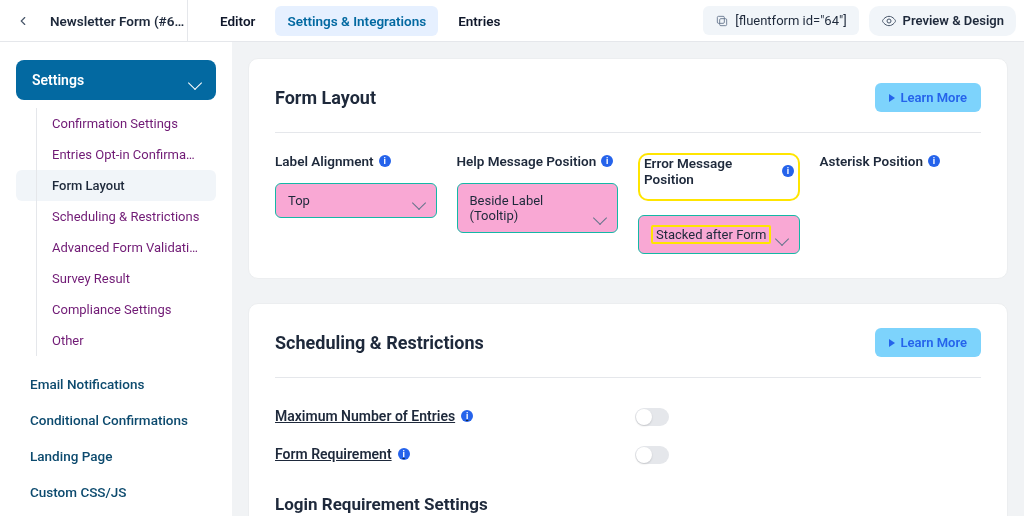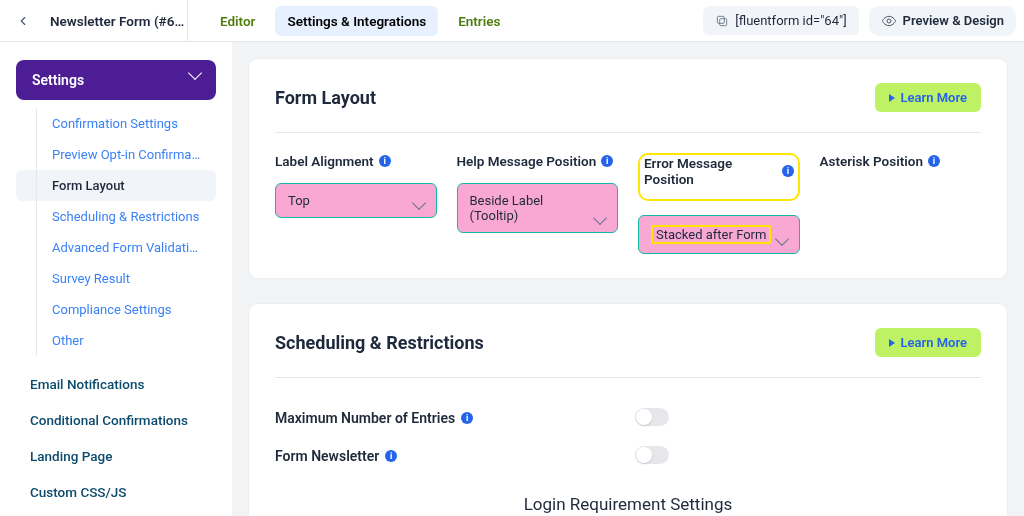--- a/index.html
+++ b/index.html
@@ -1,48 +1,48 @@
 <!DOCTYPE html>
 <html><head>
 <meta charset="utf-8">
 <style>
 * { box-sizing: border-box; margin: 0; padding: 0; }
 body { font-family: -apple-system, BlinkMacSystemFont, "Segoe UI", Roboto, sans-serif; background: #fff; color: #1e293b; width: 1024px; }
 .header { display: flex; align-items: center; border-bottom: 1px solid #e5e7eb; height: 42px; padding: 0 8px; }
 .back-btn { width: 30px; height: 30px; display: flex; align-items: center; justify-content: center; cursor: pointer; }
 .form-title { font-size: 13.5px; font-weight: 600; padding: 0 12px; border-right: 1px solid #e5e7eb; height: 100%; display: flex; align-items: center; width: 150px; white-space: nowrap; overflow: hidden; text-overflow: ellipsis; }
 .tabs { display: flex; gap: 8px; margin-left: 20px; }
-.tab { font-size: 13.5px; font-weight: 600; padding: 7px 12px; border-radius: 6px; cursor: pointer; color: #4d7c0f; }
-.tab.active { background: #e6f0ff; color: #000000; }
+.tab { font-size: 13.5px; font-weight: 600; padding: 7px 12px; border-radius: 6px; cursor: pointer; color: #0f172a; }
+.tab.active { background: #e6f0ff; color: #0369a1; }
 .header-right { margin-left: auto; display: flex; gap: 10px; align-items: center; }
 .shortcode { background: #f1f5f9; padding: 7px 12px; border-radius: 6px; font-size: 13px; display: flex; align-items: center; gap: 6px; cursor: pointer; }
 .preview-btn { background: #f1f5f9; padding: 7px 12px; border-radius: 10px; font-size: 13px; font-weight: 600; display: flex; align-items: center; gap: 6px; cursor: pointer; }
 .body { display: flex; background: #f1f3f5; min-height: 474px; }
 .sidebar { width: 232px; background: #fff; padding: 18px 16px; flex-shrink: 0; }
-.sidebar-header { background: #4c1d95; color: #fff; border-radius: 8px; padding: 12px 16px; font-size: 14px; font-weight: 600; display: flex; align-items: flex-start; justify-content: space-between; cursor: pointer; }
+.sidebar-header { background: #0369a1; color: #fff; border-radius: 8px; padding: 12px 16px; font-size: 14px; font-weight: 600; display: flex; align-items: flex-end; justify-content: space-between; cursor: pointer; }
 .tree { margin-top: 8px; }
-.tree-item { font-size: 13px; padding: 8px 10px 8px 36px; color: #3b82f6; position: relative; cursor: pointer; border-radius: 6px; white-space: nowrap; overflow: hidden; text-overflow: ellipsis; }
+.tree-item { font-size: 13px; padding: 8px 10px 8px 36px; color: #701a75; position: relative; cursor: pointer; border-radius: 6px; white-space: nowrap; overflow: hidden; text-overflow: ellipsis; }
 .tree-item::before { content: ""; position: absolute; left: 20px; top: 0; bottom: 0; width: 1px; background: #e5e7eb; }
 .tree-item.active { background: #f1f5f9; font-weight: 500; color: #1e293b; }
 .sidebar-link { font-size: 13.5px; padding: 10px 14px; color: #0c4a6e; font-weight: 500; cursor: pointer; }
 .content { flex: 1; padding: 16px 16px 0 16px; }
 .card { background: #fff; border: 1px solid #eceef0; border-radius: 10px; margin-bottom: 24px; padding: 24px 26px; }
 .card-header { display: flex; align-items: center; justify-content: space-between; }
 .card-title { font-size: 18px; font-weight: 700; color: #1e293b; }
-.learn-more { background: #bef264; color: #2563eb; font-size: 13px; font-weight: 600; padding: 7px 14px; border-radius: 6px; display: flex; align-items: center; gap: 6px; cursor: pointer; }
+.learn-more { background: #7dd3fc; color: #2563eb; font-size: 13px; font-weight: 600; padding: 7px 14px; border-radius: 6px; display: flex; align-items: center; gap: 6px; cursor: pointer; }
 .divider { height: 1px; background: #e5e7eb; margin: 20px 0 20px 0; }
 .form-row { display: flex; gap: 20px; }
 .form-col { flex: 1; }
 .form-label { font-size: 13.5px; font-weight: 600; color: #1e293b; display: flex; align-items: center; gap: 5px; }
 .info-icon { width: 12px; height: 12px; background: #2563eb; border-radius: 50%; display: inline-flex; align-items: center; justify-content: center; color: #fff; font-size: 9px; font-weight: 700; }
 .select { margin-top: 14px; border: 1px solid #14b8a6; border-radius: 6px; padding: 9px 12px; font-size: 13px; display: flex; align-items: flex-end; justify-content: space-between; cursor: pointer; background: #f9a8d4; }
 .highlight-label { border: 2px solid #ffe500; padding: 0 4px 12px; border-radius: 10px; display: inline-flex; align-items: center; gap: 5px; }
 .highlight-select .select-val { border: 2px solid #ffe500; padding: 0 3px; border-radius: 2px; }
-.section-title { font-size: 17px; font-weight: 400; margin-top: 20px; margin-bottom: 16px; text-align: center; }
-.setting-row { display: flex; align-items: flex-end; padding: 10px 0; }
+.section-title { font-size: 17px; font-weight: 700; margin-top: 20px; margin-bottom: 16px; }
+.setting-row { display: flex; align-items: flex-start; padding: 10px 0; text-decoration: underline; }
 .setting-label { font-size: 14px; font-weight: 600; flex: 0 0 auto; width: 360px; display: flex; align-items: center; gap: 6px; }
 .toggle { width: 34px; height: 18px; background: #e5e7eb; border-radius: 10px; position: relative; cursor: pointer; }
 .toggle::after { content: ""; position: absolute; width: 16px; height: 16px; background: #fff; border-radius: 50%; top: 1px; left: 1px; box-shadow: 0 1px 2px rgba(0,0,0,.15); }
 .chev { width: 10px; height: 10px; border-right: 1.5px solid #64748b; border-bottom: 1.5px solid #64748b; transform: rotate(45deg); margin-top: -4px; }
 .chev-white { border-color: #fff; }
 .play-icon { width: 0; height: 0; border-top: 4px solid transparent; border-bottom: 4px solid transparent; border-left: 6px solid #2563eb; }
 </style>
 </head>
 <body>
 
@@ -77,21 +77,21 @@
 </div>
 
 <div class="body">
   <div class="sidebar">
     <div class="sidebar-header">
       <span>Settings</span>
       <span class="chev chev-white"></span>
     </div>
     <div class="tree">
       <div class="tree-item">Confirmation Settings</div>
-      <div class="tree-item">Preview Opt-in Confirma…</div>
+      <div class="tree-item">Entries Opt-in Confirma…</div>
       <div class="tree-item active">Form Layout</div>
       <div class="tree-item">Scheduling &amp; Restrictions</div>
       <div class="tree-item">Advanced Form Validati…</div>
       <div class="tree-item">Survey Result</div>
       <div class="tree-item">Compliance Settings</div>
       <div class="tree-item">Other</div>
     </div>
     <div style="height:10px"></div>
     <div class="sidebar-link">Email Notifications</div>
     <div class="sidebar-link">Conditional Confirmations</div>
@@ -160,21 +160,21 @@
       <div class="divider"></div>
       <div class="setting-row">
         <div class="setting-label">
           <span>Maximum Number of Entries</span>
           <span class="info-icon">i</span>
         </div>
         <div class="toggle"></div>
       </div>
       <div class="setting-row">
         <div class="setting-label">
-          <span>Form Newsletter</span>
+          <span>Form Requirement</span>
           <span class="info-icon">i</span>
         </div>
         <div class="toggle"></div>
       </div>
       <div class="section-title">Login Requirement Settings</div>
 
     </div>
   </div>
 </div>
 

